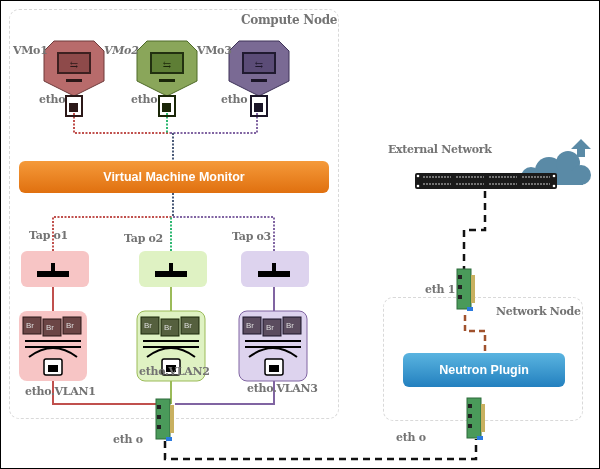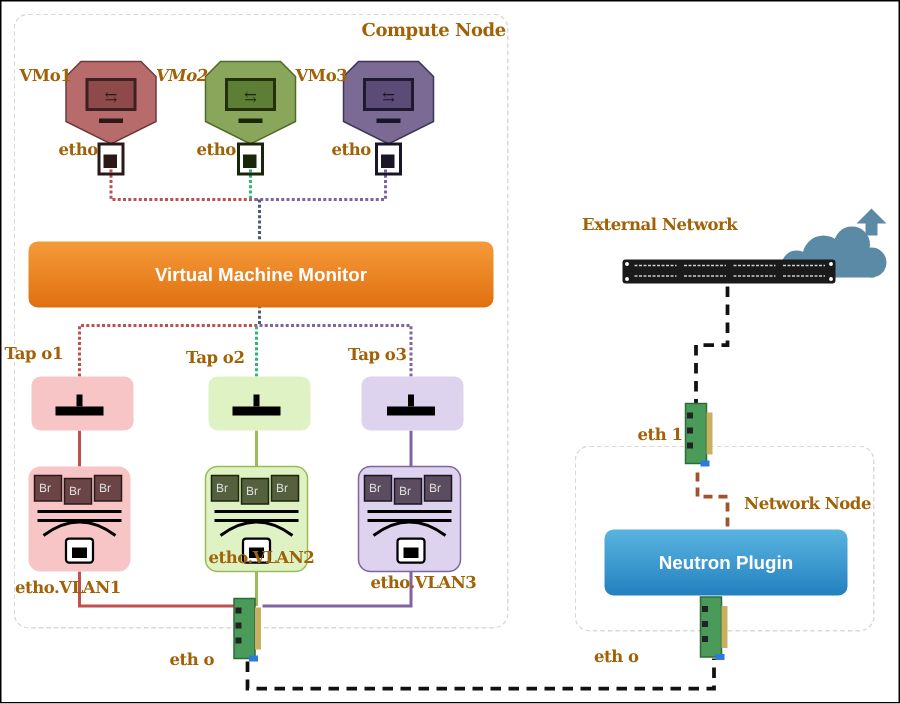--- a/index.html
+++ b/index.html
@@ -1,31 +1,31 @@
 <!DOCTYPE html>
 <html><head>
 <meta charset="utf-8">
 <style>
   html,body{margin:0;padding:0;background:#fff;}
   #stage{position:relative;width:600px;height:469px;background:#fff;overflow:hidden;box-sizing:border-box;border:1px solid #000;font-family:"DejaVu Serif",serif;}
-  .lbl{position:absolute;color:#a16207;font-weight:bold;font-size:11px;white-space:nowrap;font-family:"DejaVu Serif",serif;letter-spacing:-0.3px;}
+  .lbl{position:absolute;color:#737373;font-weight:bold;font-size:11px;white-space:nowrap;font-family:"DejaVu Serif",serif;letter-spacing:-0.3px;}
   .box{position:absolute;border:1px dashed #d9d9d9;border-radius:10px;box-sizing:border-box;}
   .bar{position:absolute;border-radius:6px;color:#fff;font-family:"Liberation Sans",sans-serif;font-weight:bold;font-size:12.5px;display:flex;align-items:center;justify-content:center;}
   svg{position:absolute;left:0;top:0;}
 </style>
 </head>
 <body>
 
 <div id="stage">
 
   <div class="box" style="left:8px;top:8px;width:330px;height:410px;"></div>
   <div class="lbl" style="left:240px;top:12px;font-size:12px;">Compute Node</div>
 
   <div class="box" style="left:382px;top:296px;width:200px;height:124px;"></div>
-  <div class="lbl" style="left:495px;top:304px;margin-top:24px;">Network Node</div>
+  <div class="lbl" style="left:495px;top:304px;">Network Node</div>
 
   <svg width="600" height="469">
 
     <g fill="none" stroke-width="2" stroke-dasharray="2,1.5">
       <path d="M73 105 V132 H170" stroke="#c0504d"></path>
       <path d="M166 105 V132" stroke="#2eb872"></path>
       <path d="M256 105 V132 H168" stroke="#8064a2"></path>
       <path d="M172 132 V160" stroke="#4a5a78"></path>
       <path d="M172 192 V216" stroke="#4a5a78"></path>
       <path d="M52 250 V216 H172" stroke="#c0504d"></path>
@@ -169,47 +169,47 @@
           <circle cx="553" cy="175" r="1.3"></circle>
           <circle cx="553" cy="185" r="1.3"></circle>
         </g>
       <g stroke="#ccc" stroke-width="1" stroke-dasharray="2,1">
         <path d="M422 176 H450 M455 176 H483 M488 176 H516 M521 176 H549"></path>
         <path d="M422 183 H450 M455 183 H483 M488 183 H516 M521 183 H549"></path>
       </g>
     </g>
   </svg>
 
-  <div class="bar" style="left:18px;top:160px;width:310px;height:44px;background:linear-gradient(#f59a3a,#e0700f);">Virtual Machine Monitor</div>
-  <div class="bar" style="left:402px;top:352px;width:162px;height:44px;background:linear-gradient(#5ab4e0,#2380bf);">Neutron Plugin</div>
+  <div class="bar" style="left:18px;top:160px;width:310px;height:32px;background:linear-gradient(#f59a3a,#e0700f);">Virtual Machine Monitor</div>
+  <div class="bar" style="left:402px;top:352px;width:162px;height:34px;background:linear-gradient(#5ab4e0,#2380bf);">Neutron Plugin</div>
 
   <div class="lbl" style="left:12px;top:43px;">VMo1</div>
   <div class="lbl" style="left:103px;top:43px;font-style:italic;">VMo2</div>
   <div class="lbl" style="left:196px;top:43px;">VMo3</div>
   <div class="lbl" style="left:38px;top:92px;">etho</div>
   <div class="lbl" style="left:130px;top:92px;">etho</div>
   <div class="lbl" style="left:220px;top:92px;">etho</div>
 
-  <div class="lbl" style="left:2px;top:228px;text-align:center;">Tap o1</div>
+  <div class="lbl" style="left:28px;top:228px;text-align:center;">Tap o1</div>
   <div class="lbl" style="left:123px;top:231px;">Tap o2</div>
   <div class="lbl" style="left:231px;top:229px;text-align:center;">Tap o3</div>
 
   <div style="position:absolute;left:0;top:0;font-family:'Liberation Sans',sans-serif;font-size:8px;color:#ddd;">
     <span style="position:absolute;left:25px;top:320px;">Br</span>
     <span style="position:absolute;left:45px;top:322px;">Br</span>
     <span style="position:absolute;left:65px;top:320px;">Br</span>
     <span style="position:absolute;left:143px;top:320px;">Br</span>
     <span style="position:absolute;left:163px;top:322px;">Br</span>
     <span style="position:absolute;left:183px;top:320px;">Br</span>
     <span style="position:absolute;left:245px;top:320px;">Br</span>
     <span style="position:absolute;left:265px;top:322px;">Br</span>
     <span style="position:absolute;left:285px;top:320px;">Br</span>
   </div>
 
-  <div class="lbl" style="left:9px;top:384px;text-align:center;">etho.VLAN1</div>
+  <div class="lbl" style="left:24px;top:384px;text-align:center;">etho.VLAN1</div>
   <div class="lbl" style="left:138px;top:364px;">etho.VLAN2</div>
   <div class="lbl" style="left:246px;top:381px;">etho.VLAN3</div>
 
   <div class="lbl" style="left:112px;top:432px;">eth o</div>
   <div class="lbl" style="left:424px;top:282px;">eth 1</div>
   <div class="lbl" style="left:395px;top:430px;">eth o</div>
 
   <div class="lbl" style="left:387px;top:142px;">External Network</div>
 </div>
 

